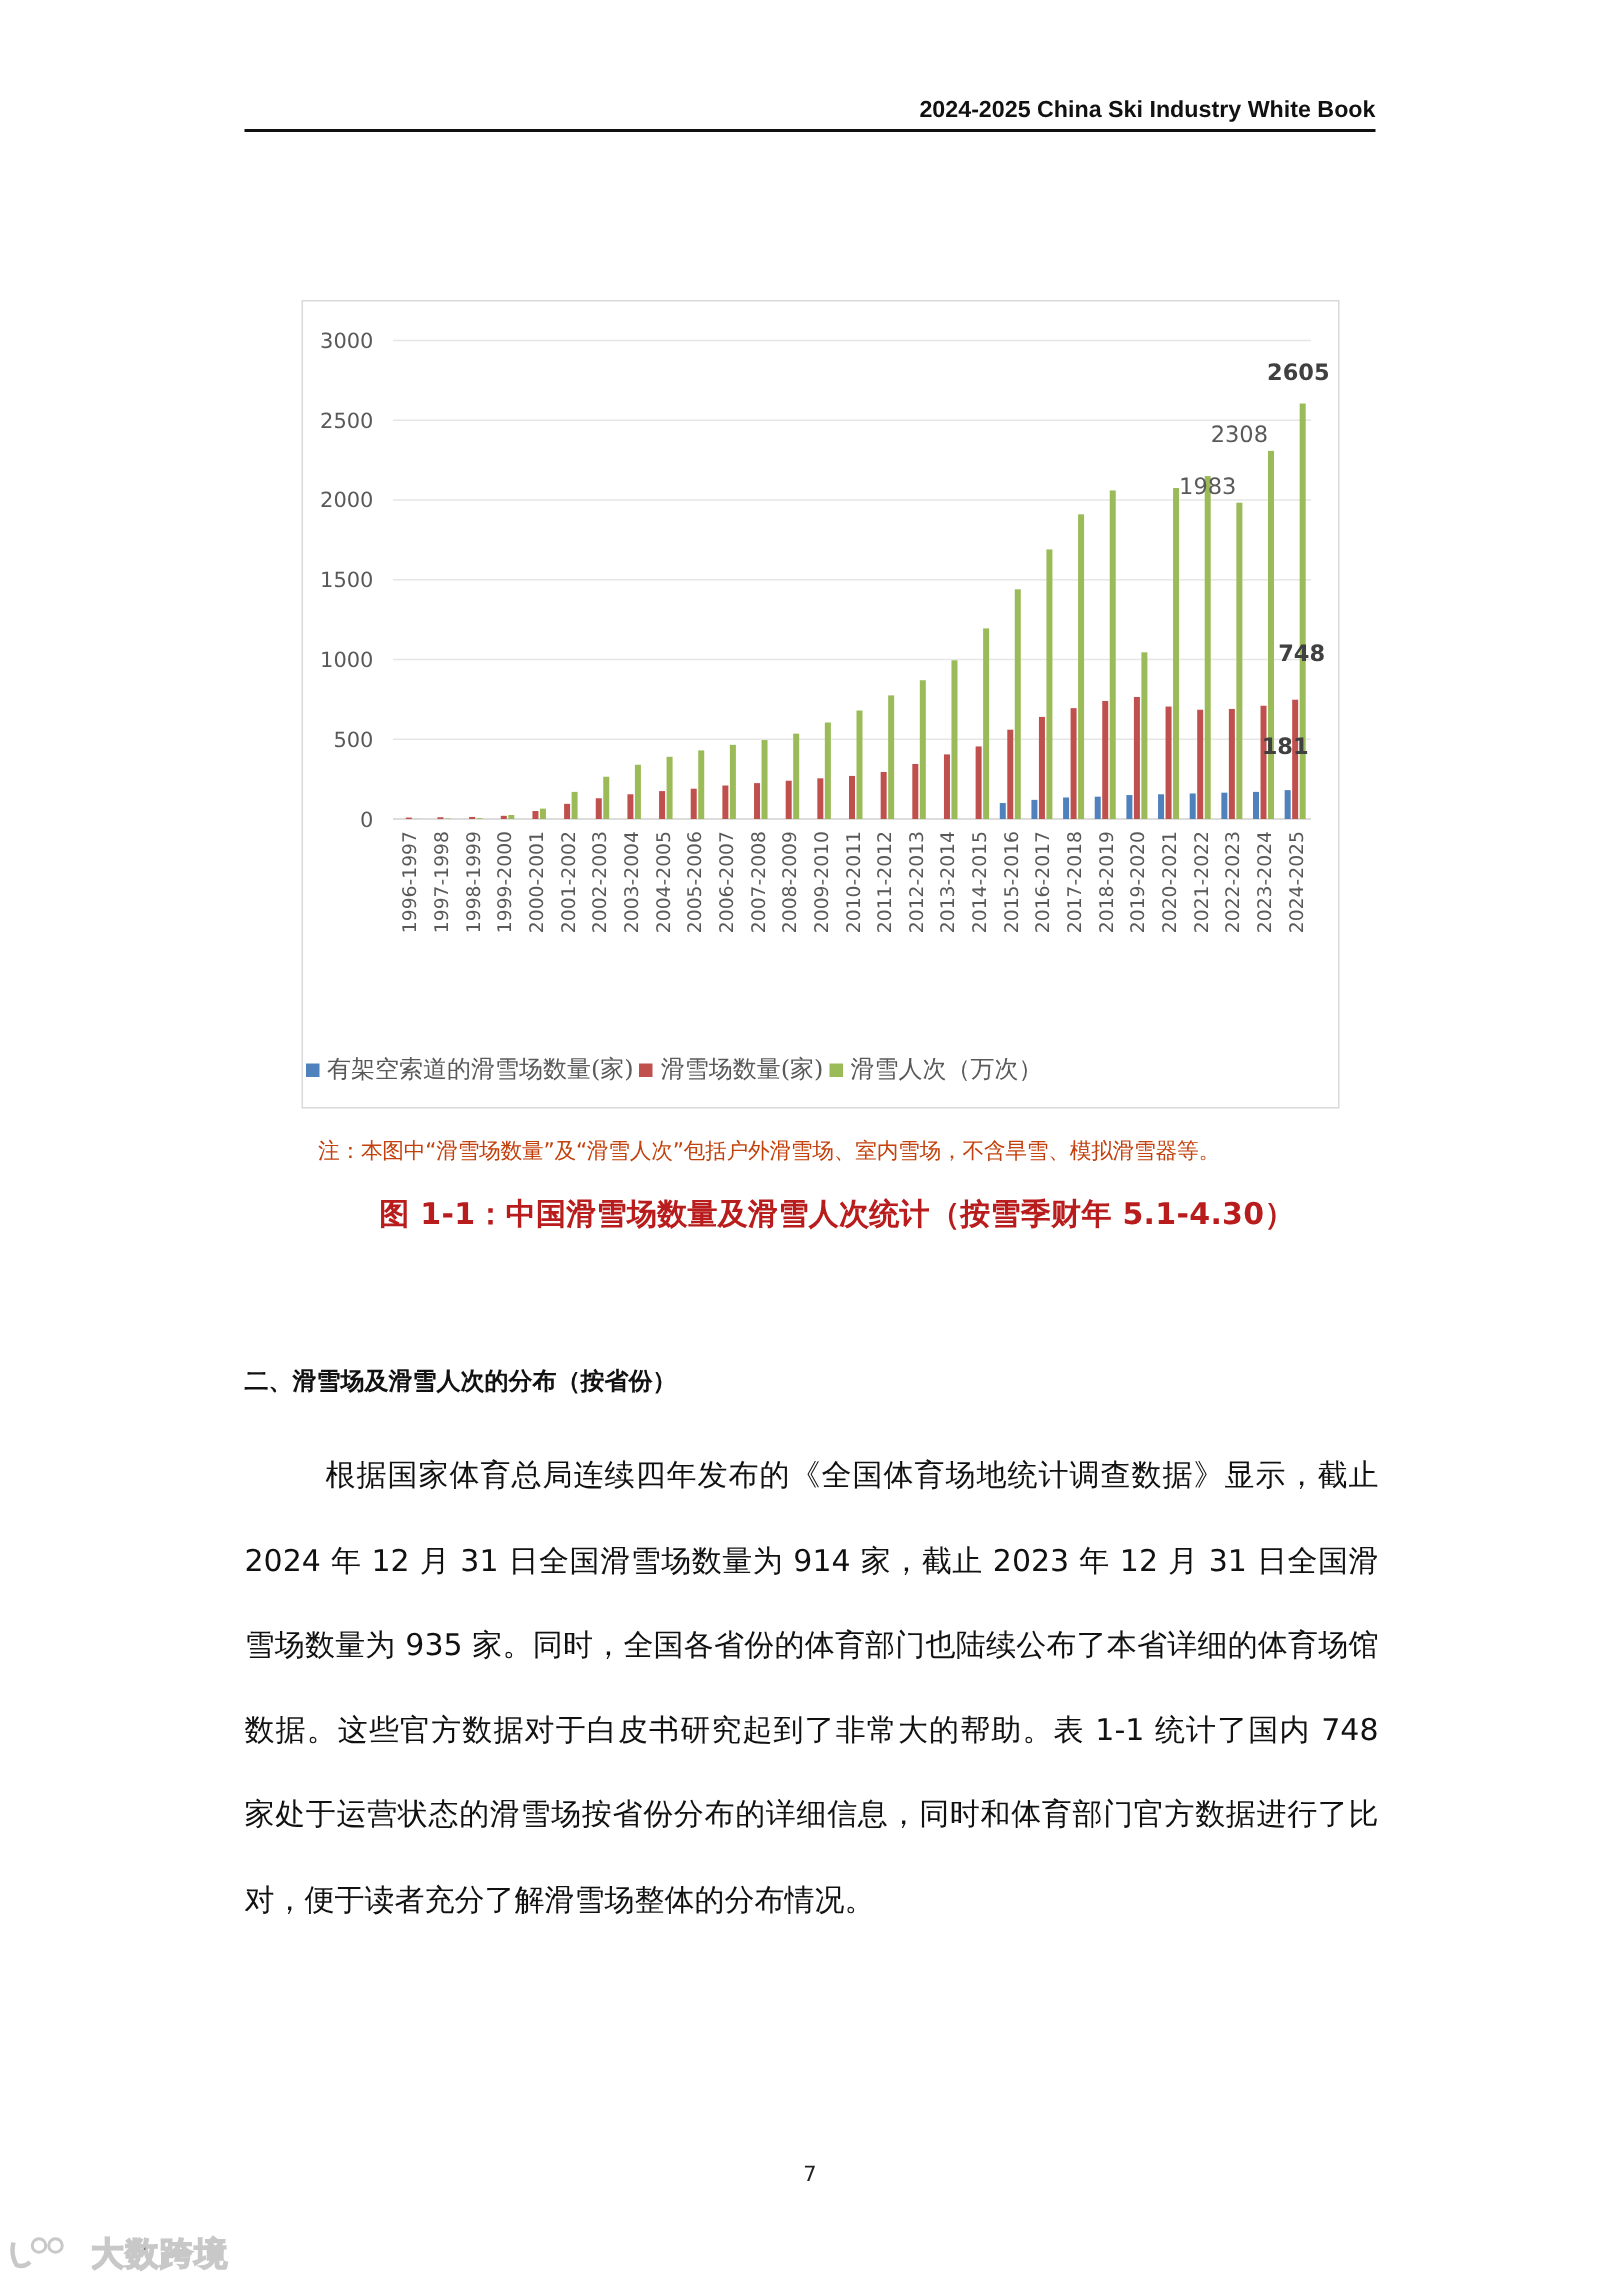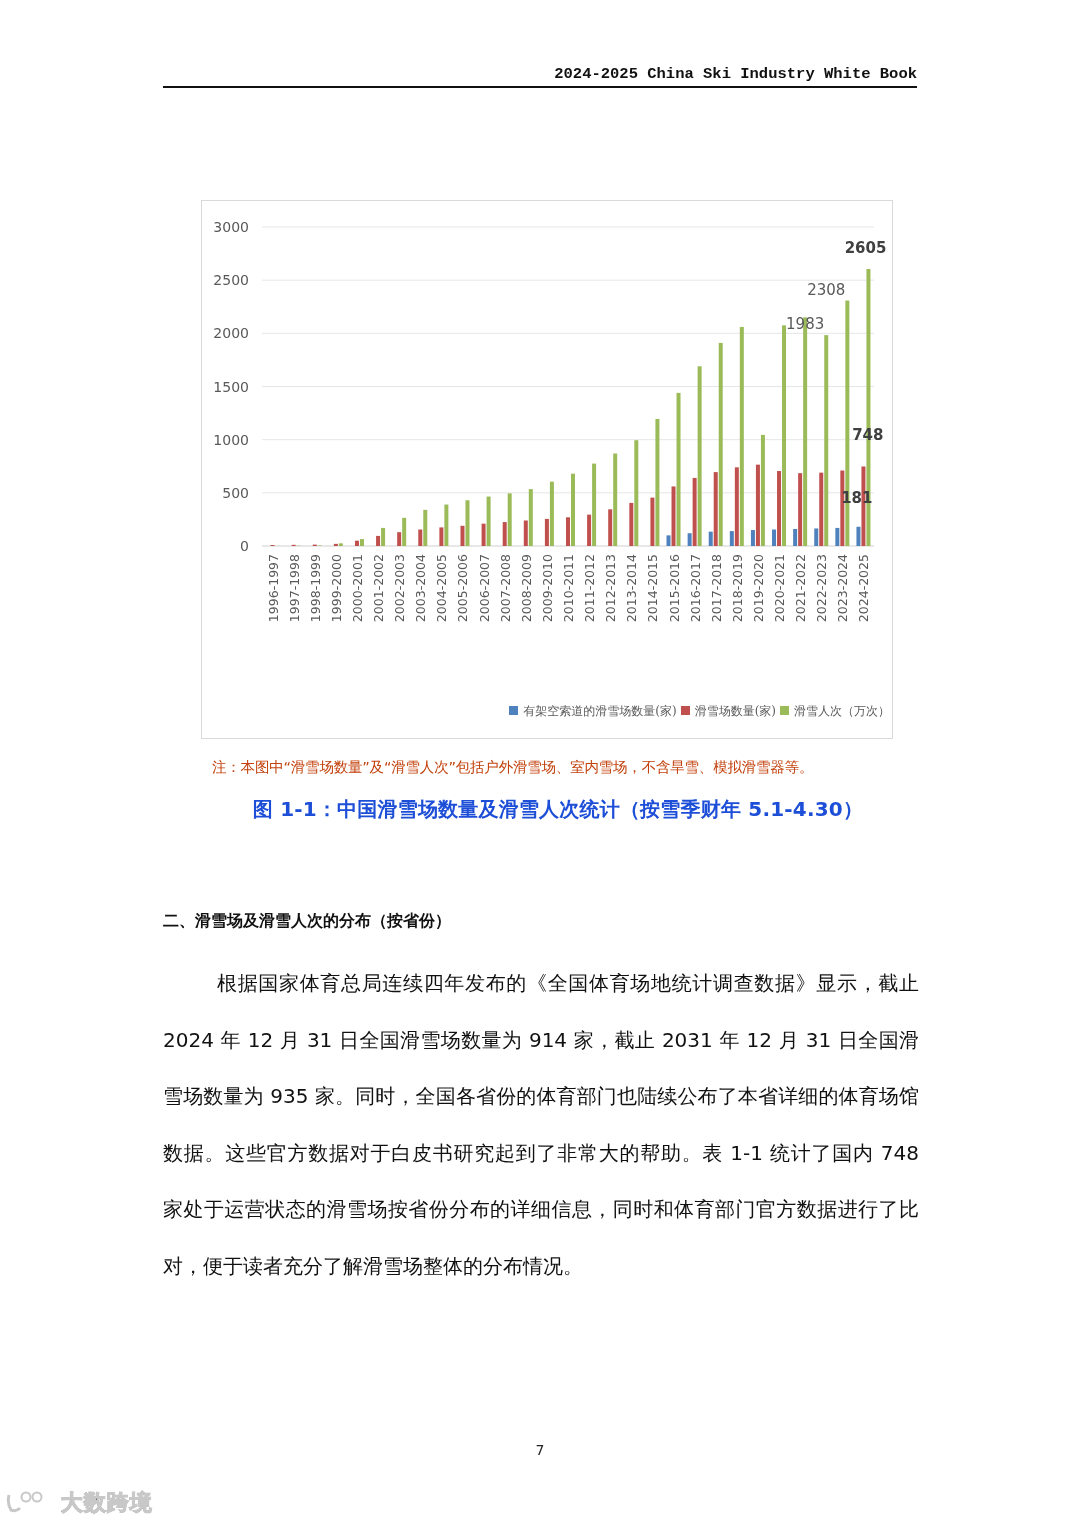--- a/index.html
+++ b/index.html
@@ -4,41 +4,41 @@
 <style>
   html, body { margin: 0; padding: 0; }
   body {
     width: 1080px; height: 1527px; background: #ffffff; position: relative;
     font-family: "DejaVu Sans", "Liberation Sans", sans-serif; color: #111;
     overflow: hidden;
   }
   .running-header {
     position: absolute; left: 163px; top: 64px; width: 754px; height: 22px;
     border-bottom: 2px solid #111; text-align: right;
-    font-family: Liberation Mono, monospace; font-weight: bold;
+    font-family: Liberation Sans, sans-serif; font-weight: bold;
     font-size: 15.5px; line-height: 20px;
   }
   .chart-frame {
     position: absolute; left: 201px; top: 200px; width: 690px; height: 537px;
     border: 1px solid #d9d9d9; background: #fff;
   }
   .chart-svg { position: absolute; left: 0; top: 0; }
   .legend {
-    position: absolute; left: 0; right: 0; top: 502px; text-align: right;
-    font-family: "DejaVu Serif", "Liberation Serif", serif; font-size: 12px; color: #595959; text-decoration: underline;
+    position: absolute; left: 0; right: 0; top: 502px; text-align: left;
+    font-family: "DejaVu Serif", "Liberation Serif", serif; font-size: 16px; color: #595959; text-decoration: underline;
   }
   .legend-item { display: inline-block; margin: 0 2px; }
   .legend-swatch { display: inline-block; width: 9px; height: 9px; margin-right: 5px; vertical-align: 0px; }
   .chart-note {
     position: absolute; left: 212px; top: 758px; font-size: 14.5px; color: #c2410c;
     white-space: nowrap; letter-spacing: -0.2px;
   }
   .figure-caption {
     position: absolute; left: 0; right: 0; top: 796px; text-align: center;
-    font-size: 20px; font-weight: bold; color: #1d4ed8; letter-spacing: 0.2px; padding-left: 36px;
+    font-size: 20px; font-weight: bold; color: #b91c1c; letter-spacing: 0.2px; padding-left: 36px;
   }
   .section-heading {
     position: absolute; left: 163px; top: 911px; font-size: 16px; font-weight: bold; color: #111;
   }
   .body-text {
     position: absolute; left: 163px; top: 955px; width: 756px;
     font-size: 20px; line-height: 56.5px; color: #111; text-align: justify;
   }
   .body-text p { margin: 0; text-indent: 2.7em; }
   .page-number {
@@ -180,21 +180,21 @@
   <div class="legend" id="legend"><span class="legend-item"><span class="legend-swatch" style="background: rgb(79, 129, 189);"></span><span>有架空索道的滑雪场数量(家)</span></span><span class="legend-item"><span class="legend-swatch" style="background: rgb(192, 80, 77);"></span><span>滑雪场数量(家)</span></span><span class="legend-item"><span class="legend-swatch" style="background: rgb(155, 187, 89);"></span><span>滑雪人次（万次）</span></span></div>
 </div>
 
 <div class="chart-note">注：本图中“滑雪场数量”及“滑雪人次”包括户外滑雪场、室内雪场，不含旱雪、模拟滑雪器等。</div>
 
 <div class="figure-caption">图 1-1：中国滑雪场数量及滑雪人次统计（按雪季财年 5.1-4.30）</div>
 
 <div class="section-heading">二、滑雪场及滑雪人次的分布（按省份）</div>
 
 <div class="body-text">
-  <p>根据国家体育总局连续四年发布的《全国体育场地统计调查数据》显示，截止 2024 年 12 月 31 日全国滑雪场数量为 914 家，截止 2031 年 12 月 31 日全国滑雪场数量为 935 家。同时，全国各省份的体育部门也陆续公布了本省详细的体育场馆数据。这些官方数据对于白皮书研究起到了非常大的帮助。表 1-1 统计了国内 748 家处于运营状态的滑雪场按省份分布的详细信息，同时和体育部门官方数据进行了比对，便于读者充分了解滑雪场整体的分布情况。</p>
+  <p>根据国家体育总局连续四年发布的《全国体育场地统计调查数据》显示，截止 2024 年 12 月 31 日全国滑雪场数量为 914 家，截止 2023 年 12 月 31 日全国滑雪场数量为 935 家。同时，全国各省份的体育部门也陆续公布了本省详细的体育场馆数据。这些官方数据对于白皮书研究起到了非常大的帮助。表 1-1 统计了国内 748 家处于运营状态的滑雪场按省份分布的详细信息，同时和体育部门官方数据进行了比对，便于读者充分了解滑雪场整体的分布情况。</p>
 </div>
 
 <div class="page-number">7</div>
 
 <div class="watermark">
   <span class="watermark-icon">
     <svg width="40" height="22" viewBox="0 0 40 22">
       <path d="M3 4 Q1 12 5 19 Q10 21 14 17" fill="none" stroke="#c8c8c8" stroke-width="3"></path>
       <circle cx="20" cy="6" r="4.5" fill="none" stroke="#c8c8c8" stroke-width="2"></circle>
       <circle cx="31" cy="6" r="4.5" fill="none" stroke="#c8c8c8" stroke-width="2"></circle>

